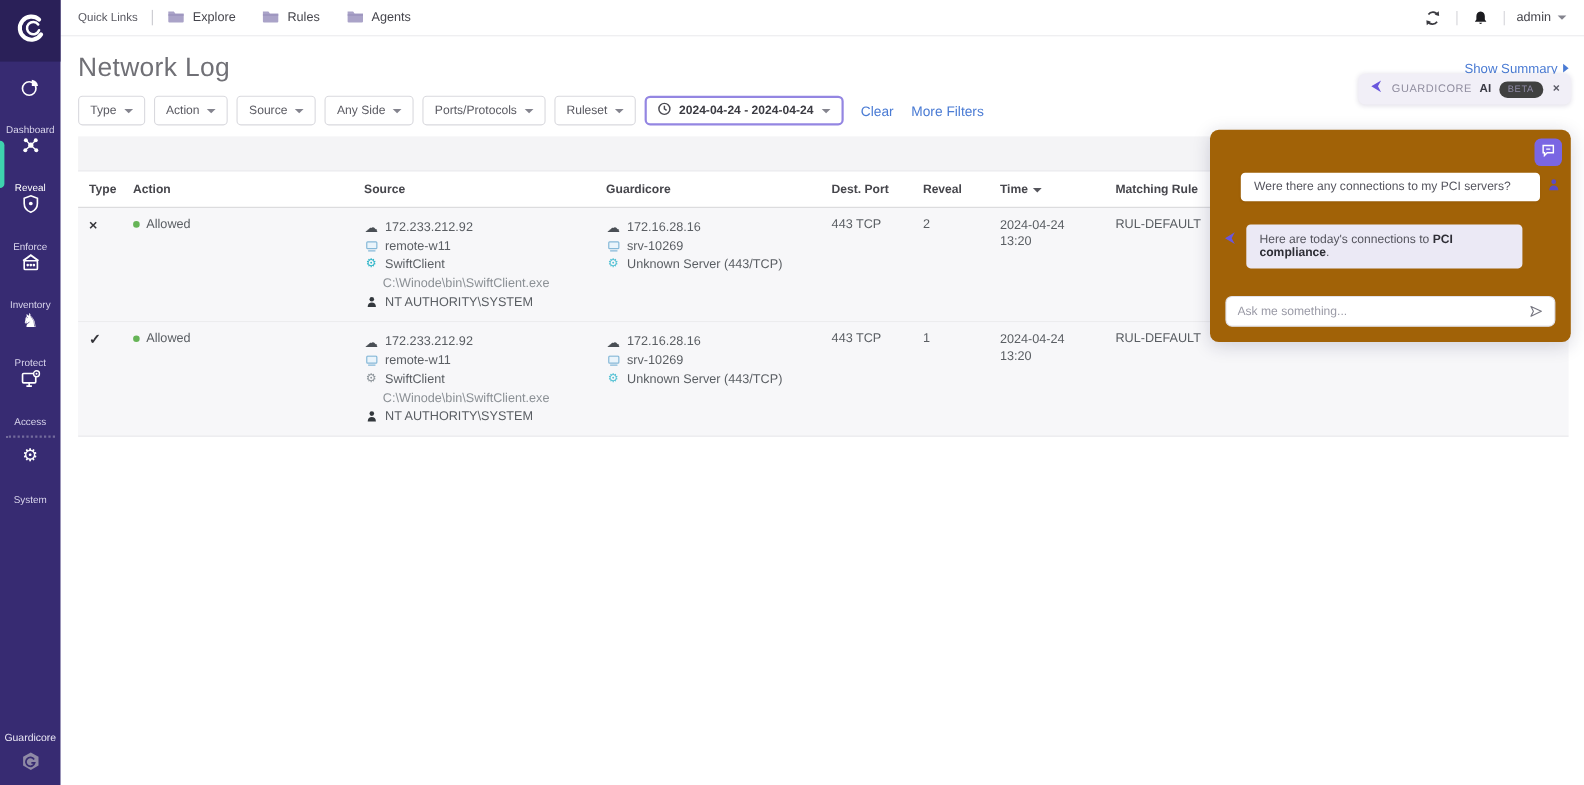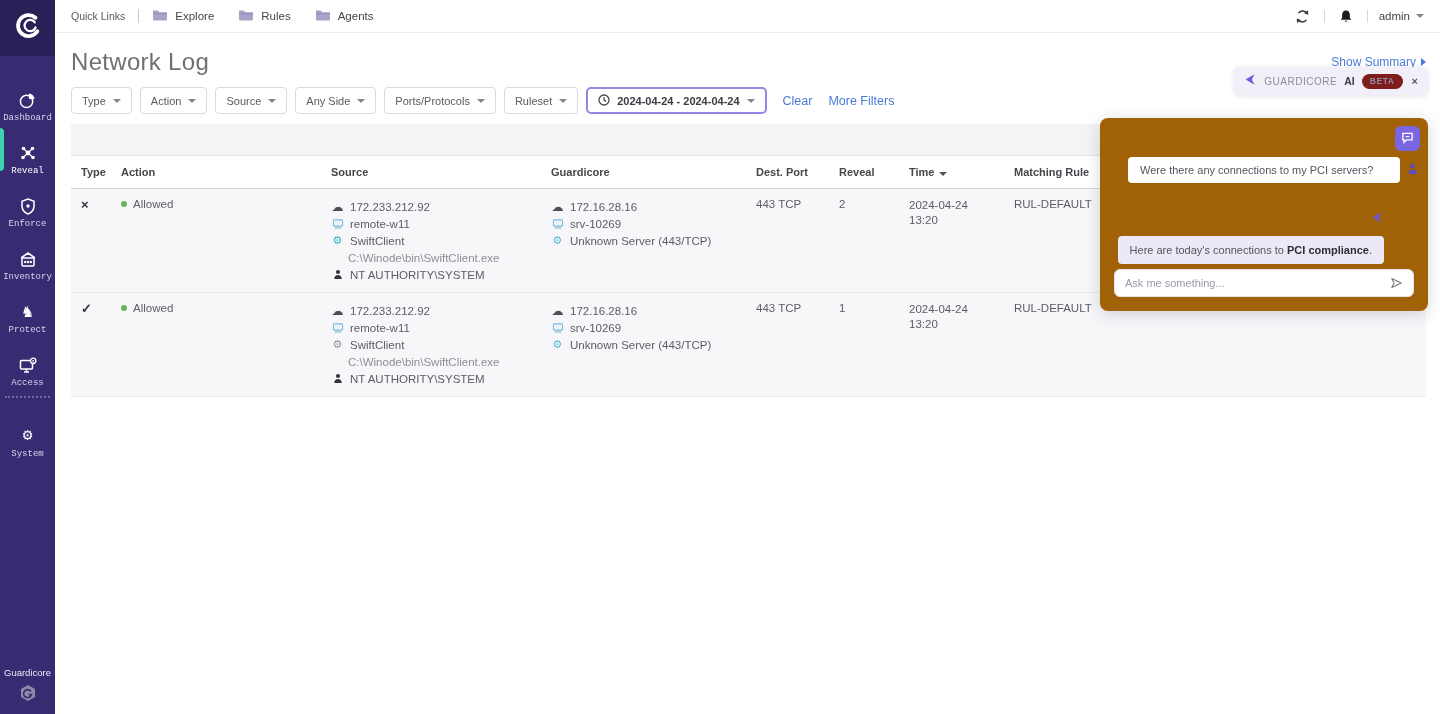--- a/index.html
+++ b/index.html
@@ -6,21 +6,21 @@
   html,body { width:1440px; height:714px; }
   body {
     font-family: "Liberation Sans", sans-serif;
     background:#fff; overflow:hidden; position:relative;
     -webkit-font-smoothing:antialiased;
   }
   
   .sidebar{position:absolute;left:0;top:0;width:55px;height:714px;background:#372b72;z-index:5;display:flex;flex-direction:column;}
   .logo-block{height:56px;background:#2a2058;display:flex;align-items:center;justify-content:center;cursor:pointer;}
   .side-nav{padding-top:14px;display:flex;flex-direction:column;}
-  .side-item{position:relative;height:53px;display:flex;flex-direction:column;align-items:center;justify-content:flex-end;gap:4px;cursor:pointer;font-family:Liberation Mono, monospace;}
+  .side-item{position:relative;height:53px;display:flex;flex-direction:column;align-items:center;justify-content:space-between;gap:4px;cursor:pointer;}
   .side-item.active::before{content:"";position:absolute;left:0;top:5px;bottom:5px;width:4px;background:#3ed3ae;border-radius:0 4px 4px 0;}
   .side-icon{height:18px;display:flex;align-items:center;justify-content:center;color:#fff;font-size:15px;line-height:1;}
   .side-label{font-size:9px;color:#d9d5ec;}
   .side-divider{margin:8px 5px;border-top:2px dotted rgba(255,255,255,.3);}
   .side-bottom{margin-top:auto;padding-bottom:8px;text-align:center;}
   .brand-label{font-size:9.5px;color:#ece9f6;margin-bottom:5px;}
   .brand-glyph{color:#8f8aa6;font-size:15px;font-weight:700;}
   
   .topbar{position:absolute;left:55px;top:0;right:0;height:33px;background:#fff;border-bottom:1px solid #ececee;display:flex;align-items:center;padding:0 16px;z-index:4;}
   .qlinks{font-size:10.5px;color:#5a5a62;cursor:pointer;}
@@ -39,21 +39,21 @@
   .show-summary::after{content:"";border-left:5px solid #4a7bd4;border-top:4px solid transparent;border-bottom:4px solid transparent;}
   .filter-row{display:flex;align-items:center;gap:8px;padding:0 14px 0 16px;}
   .chip{display:flex;align-items:center;gap:7px;height:27px;padding:0 10px;background:#fff;border:1px solid #d9d9de;border-radius:4px;font-size:11px;color:#5a5a62;cursor:pointer;white-space:nowrap;}
   .chip b{color:#3b3b42;font-weight:700;}
   .chip.hl{border:2px solid #9486e2;border-radius:5px;}
   .link{font-size:12.5px;color:#4a7bd4;cursor:pointer;margin-left:8px;white-space:nowrap;}
   
   .ai-chip{position:absolute;right:12px;top:34px;height:28px;display:flex;align-items:center;gap:7px;padding:0 10px;background:#f1eff7;border-radius:6px;box-shadow:0 1px 5px rgba(40,30,90,.14);z-index:8;cursor:pointer;}
   .ai-chip .brandtxt{font-size:10px;color:#8f8c9e;letter-spacing:.5px;}
   .ai-chip .aitxt{font-weight:700;color:#3a3a44;font-size:10.5px;}
-  .beta{font-size:8.5px;color:#8f8aa6;background:#7f1d1d;border-radius:9px;padding:2.5px 8px;letter-spacing:.6px;font-weight:bold;}
+  .beta{font-size:8.5px;color:#8f8aa6;background:#404040;border-radius:9px;padding:2.5px 8px;letter-spacing:.6px;}
   .ai-close{color:#5a5a66;font-size:11px;font-weight:700;margin-left:2px;line-height:1;}
   
   .table-wrap{margin:10px 14px 0 16px;}
   .toolbar-strip{height:32px;background:#f4f4f6;border-bottom:1px solid #e6e6ea;}
   .thead{display:flex;align-items:center;height:33px;background:#fff;border-bottom:1px solid #d4d4d8;font-size:11px;font-weight:700;color:#46464c;padding:0 10px;}
   .trow{display:flex;background:#f7f7f9;border-bottom:1px solid #e9e9ec;padding:9px 10px;font-size:11.5px;color:#5a5e63;}
   .col-type{width:40px;}
   .col-action{width:210px;}
   .col-source{width:220px;}
   .col-dest{width:205px;}
@@ -71,21 +71,21 @@
   .ic-gear-teal::before{content:"\2699";font-size:11px;color:#2fb5c8;}
   .ic-gear-teal2::before{content:"\2699";font-size:11px;color:#54c1d4;}
   .ic-gear-gray::before{content:"\2699";font-size:11px;color:#8e959b;}
   .sort-caret{border-left:4px solid transparent;border-right:4px solid transparent;border-top:4.5px solid #55555c;display:inline-block;margin-left:5px;}
   .time-cell div{line-height:15px;}
   
   .ai-panel{position:absolute;right:12px;top:85px;width:328px;height:193px;background:#a16207;border-radius:8px;box-shadow:0 3px 16px rgba(30,25,70,.18);z-index:7;}
   .chat-new-btn{position:absolute;top:8px;right:8px;width:25px;height:25px;background:#7a66e3;border-radius:6px;display:flex;align-items:center;justify-content:center;cursor:pointer;}
   .user-row{display:flex;align-items:flex-start;gap:7px;margin:39px 10px 0 28px;}
   .user-bubble{flex:1;background:#fff;border-radius:4px;padding:7px 12px;font-size:11px;color:#55555e;box-shadow:0 1px 2px rgba(0,0,0,.05);}
-  .ai-row{display:flex;align-items:flex-end;gap:8px;margin:21px 44px 0 12px;flex-direction:column;}
+  .ai-row{display:flex;align-items:flex-start;gap:8px;margin:21px 44px 0 12px;}
   .ai-bubble{background:#ebe9f5;border-radius:4px;padding:8px 12px;font-size:11px;color:#55555e;flex:1;}
   .ai-bubble b{color:#2e2e36;font-weight:700;}
   .chat-input-row{position:absolute;left:14px;right:14px;bottom:14px;height:28px;background:#fff;border:1px solid #e2e2ea;border-radius:6px;display:flex;align-items:center;padding:0 10px;}
   .chat-input-row input{border:0;outline:0;flex:1;font-size:11px;color:#45454c;font-family:"Liberation Sans",sans-serif;background:transparent;}
   .chat-input-row input::placeholder{color:#9a9aa6;}
 </style>
 </head>
 <body>
 
 <nav class="sidebar">

